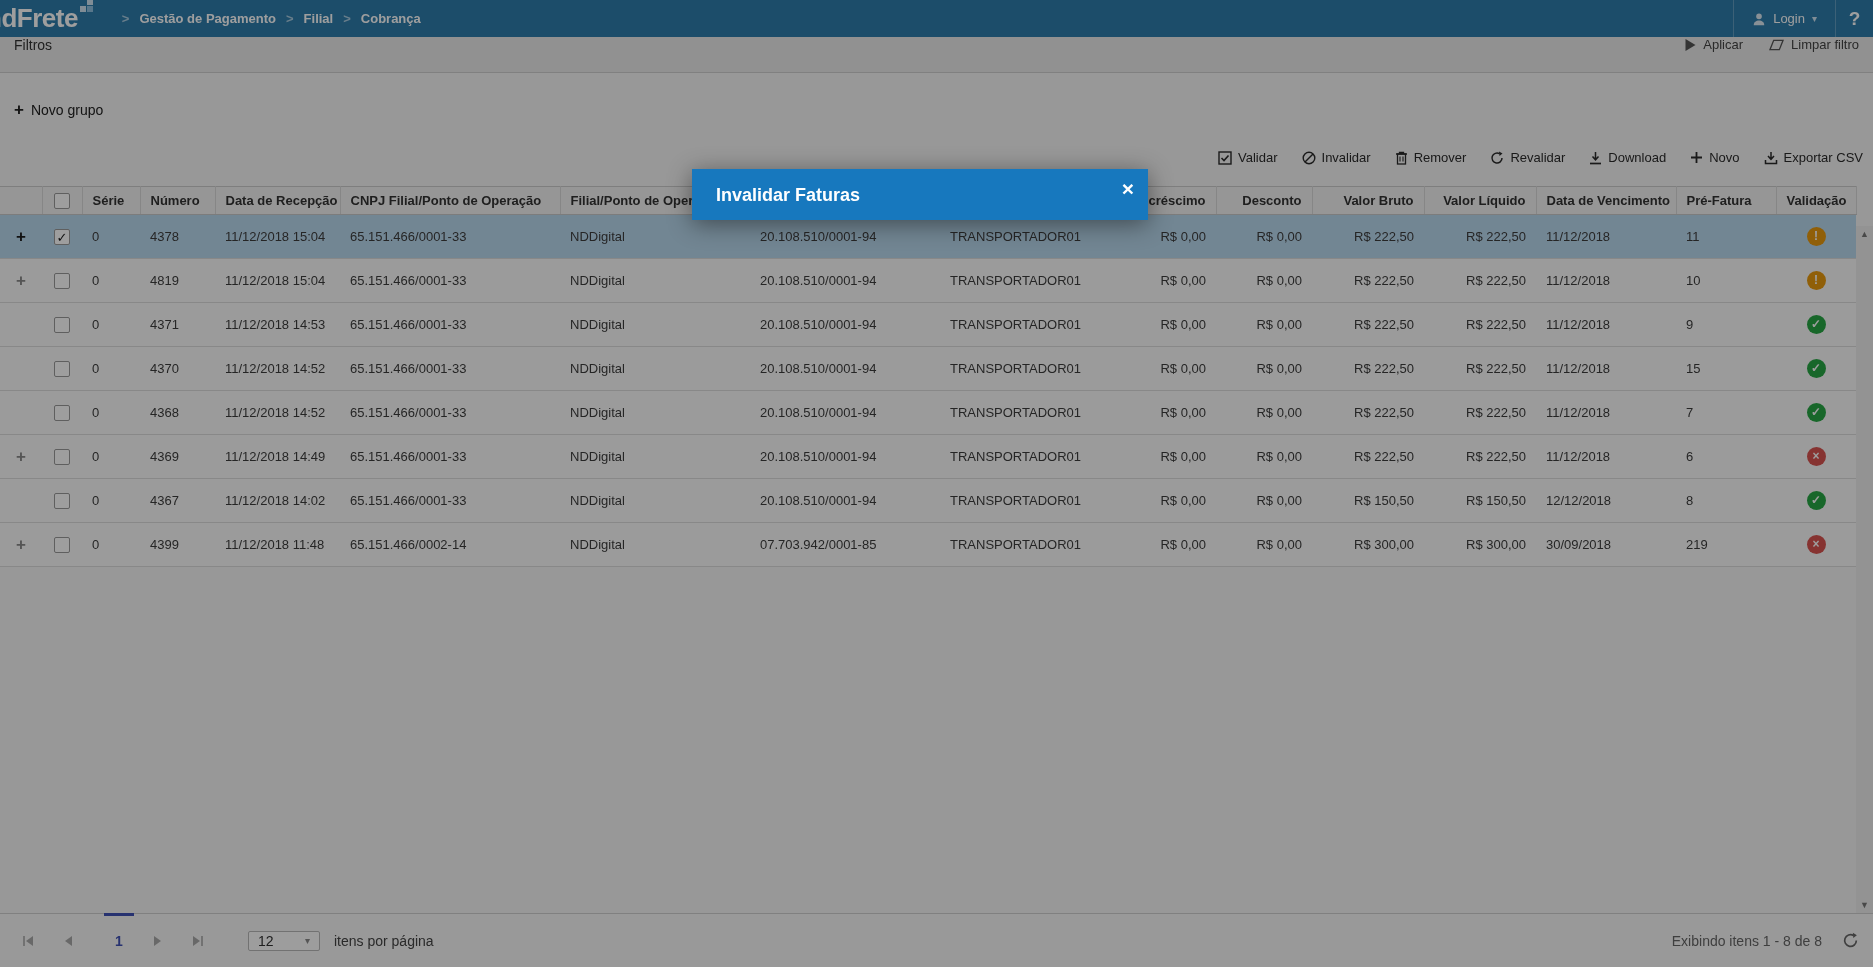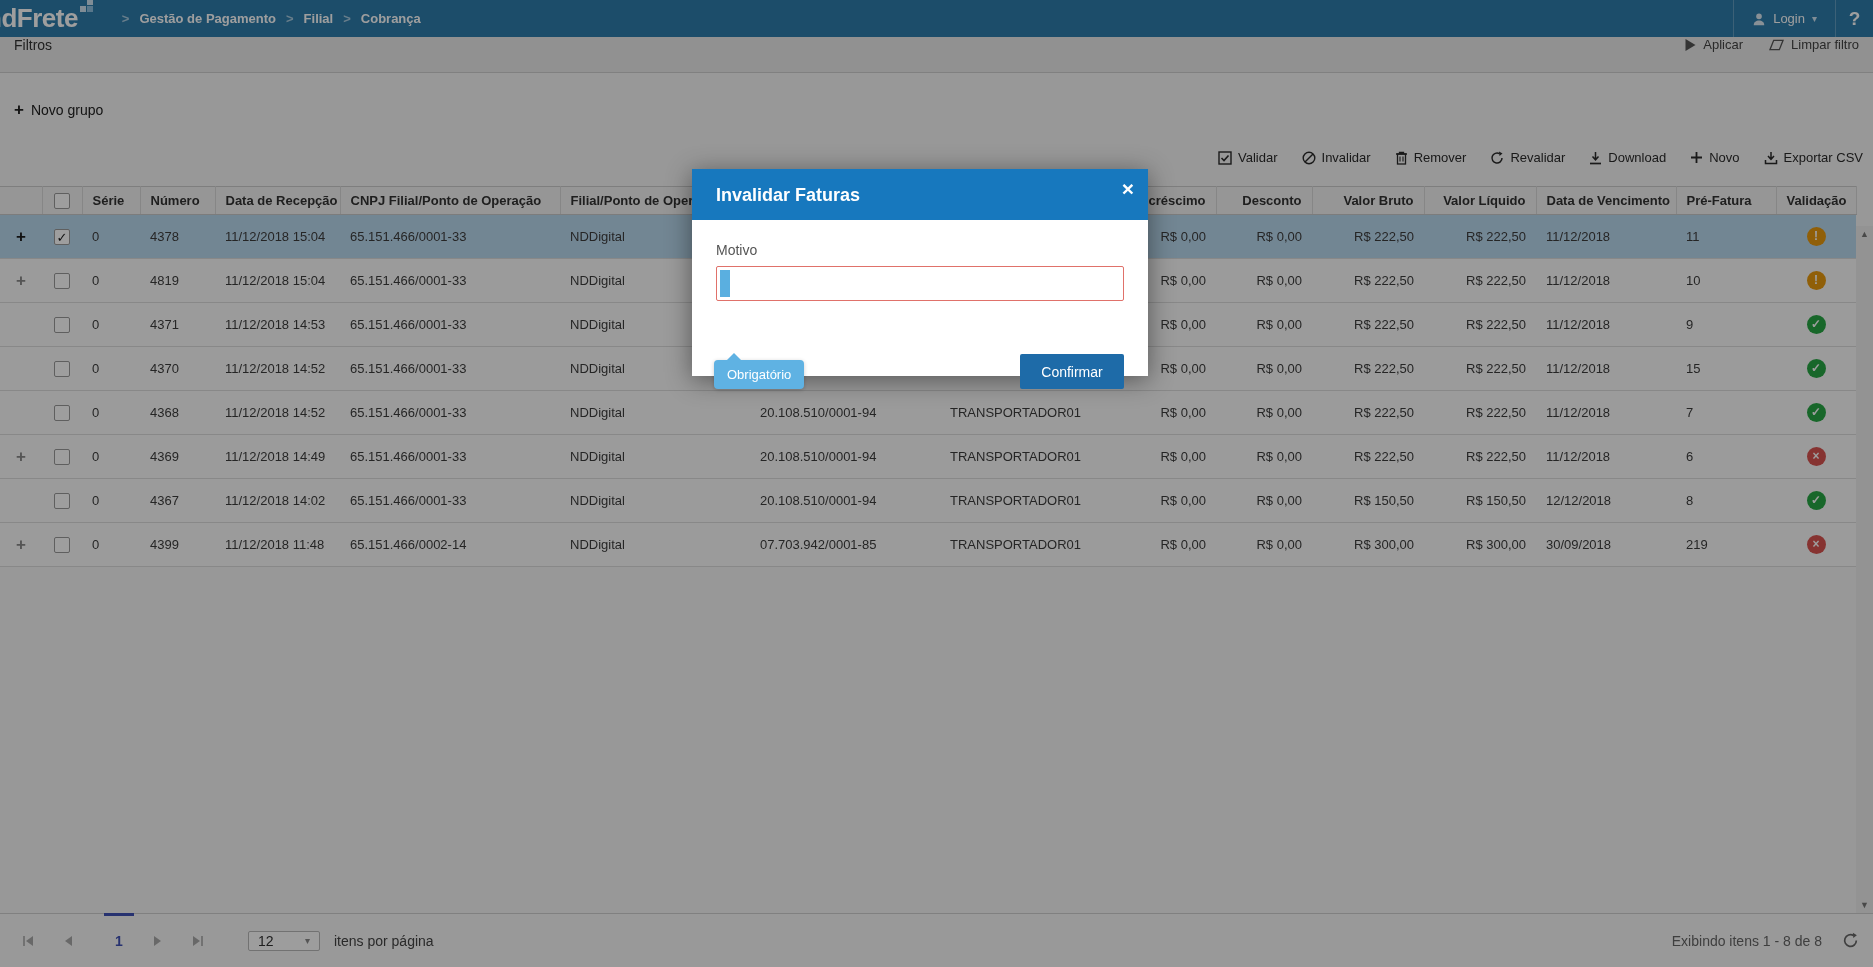--- a/index.html
+++ b/index.html
@@ -456,22 +456,13 @@
     </svg>
   </div>
 </div>
 
 <div class="backdrop"></div>
 <div class="modal">
   <div class="modal-head">
     <span class="modal-title">Invalidar Faturas</span>
     <span class="modal-close">×</span>
   </div>
-  <div class="modal-body">
-    <div class="field-label">Motivo</div>
-    <div class="input-wrap">
-      <input class="motivo-input" type="text" value="" style="">
-      <span class="sel-caret"></span>
-    </div>
-    <div class="tooltip">Obrigatório</div>
-    <button class="confirm-btn">Confirmar</button>
-  </div>
 </div>
 
 </body></html>

